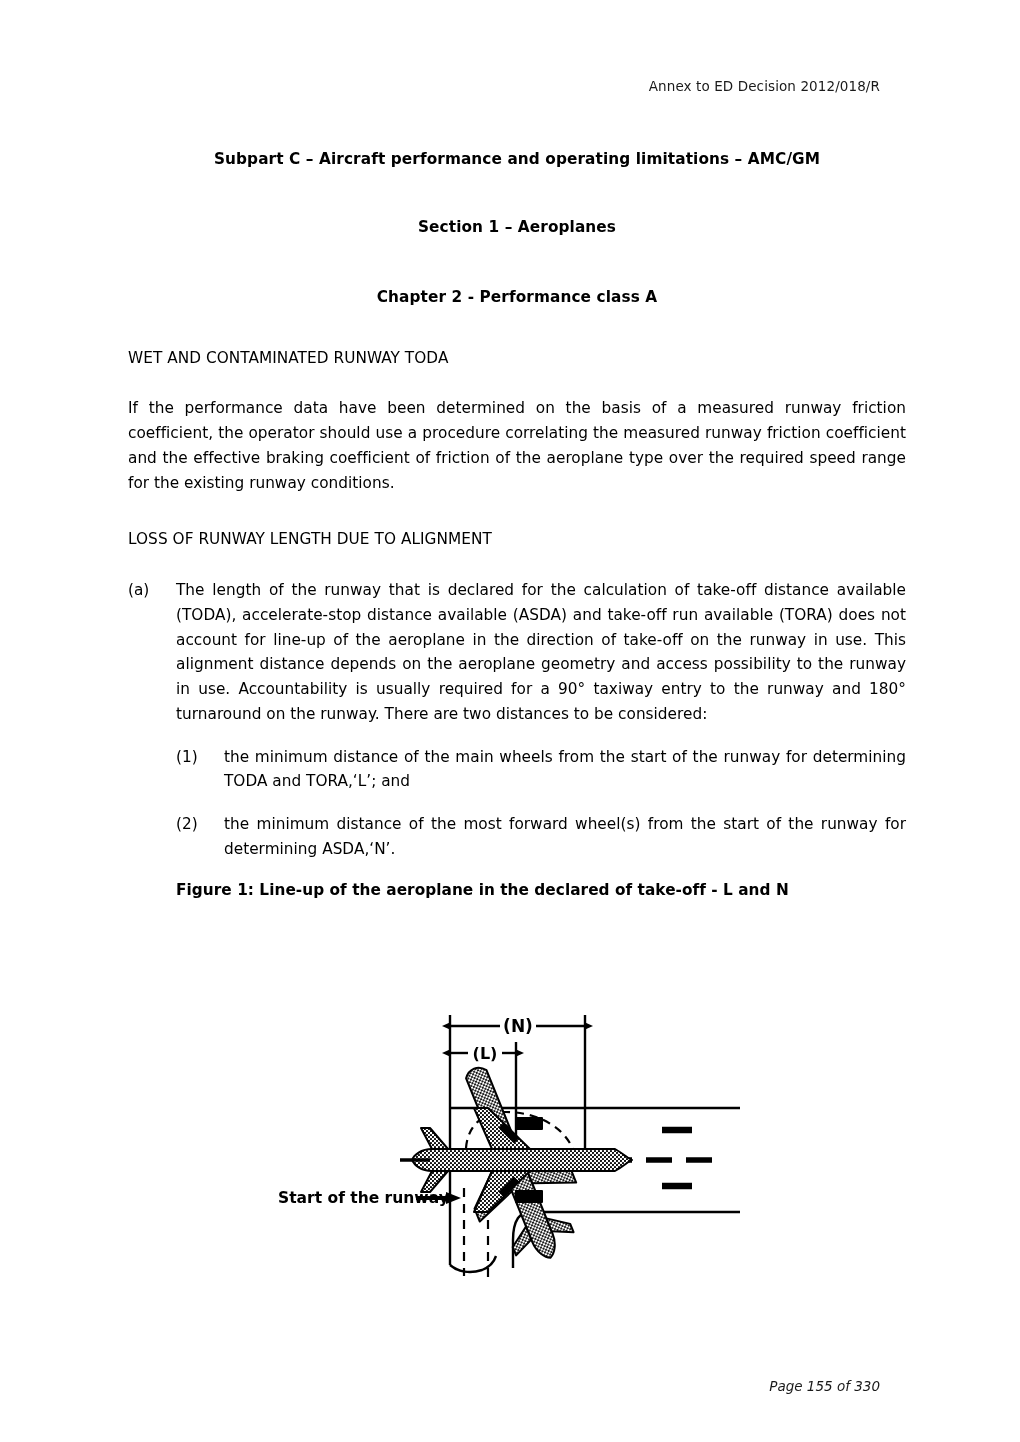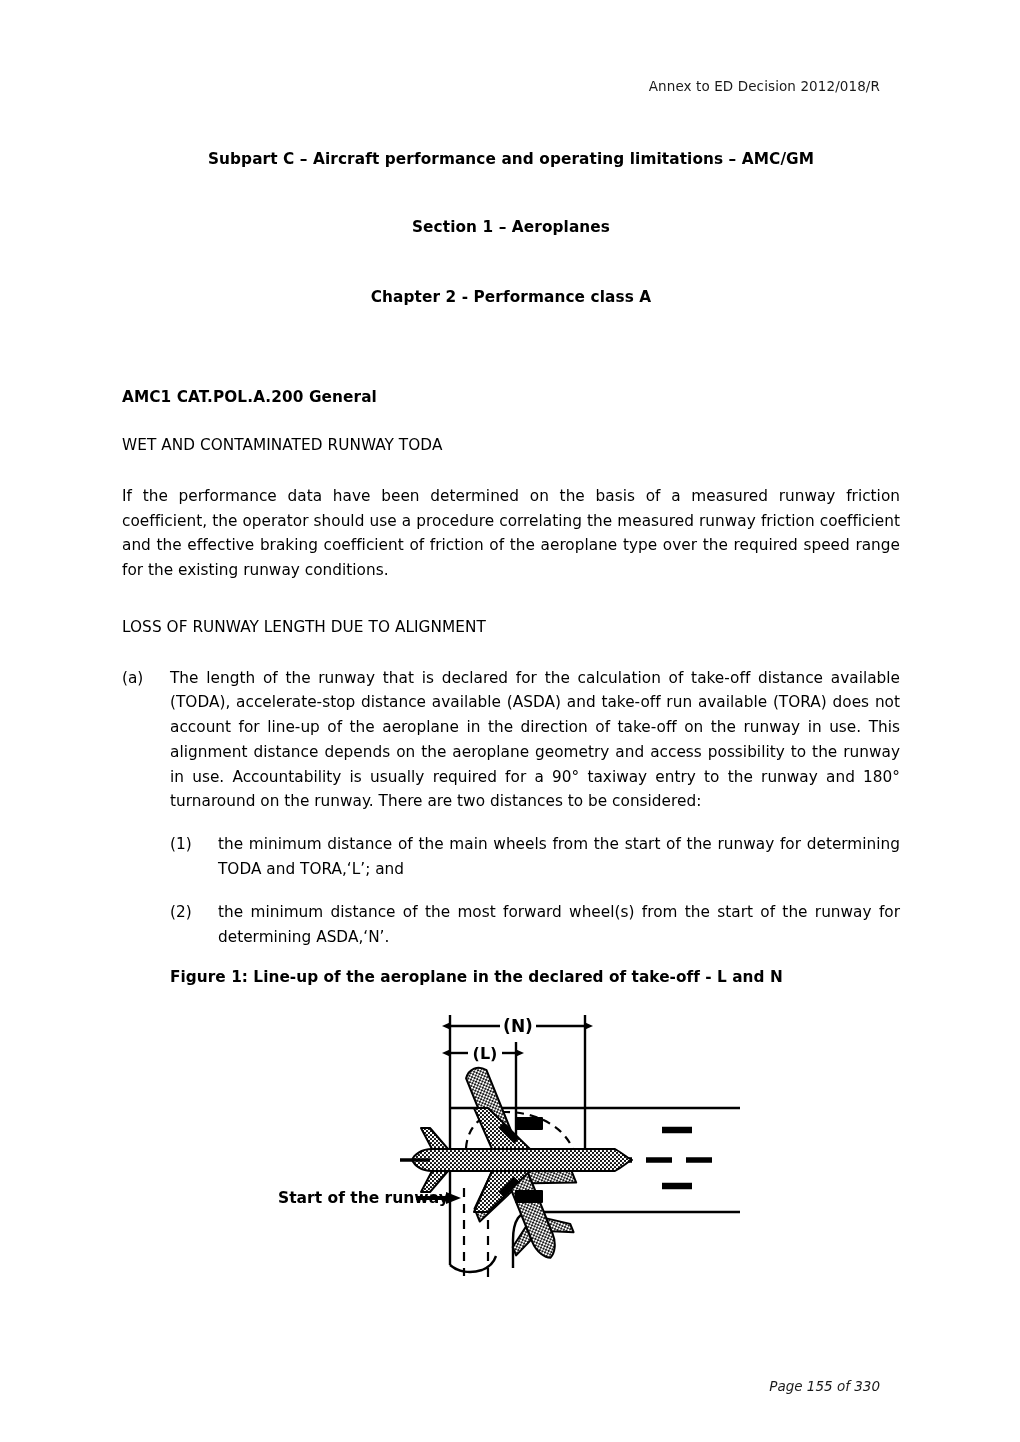--- a/index.html
+++ b/index.html
@@ -27,21 +27,21 @@
     right: 120px;
     font-size: 13.5px;
     color: #1a1a1a;
     letter-spacing: 0.1px;
     white-space: nowrap;
   }
 
   
   .content {
     position: absolute;
-    left: 122px;
+    left: 128px;
     top: 150px;
     width: 778px;
   }
 
   .title-block { text-align: center; }
   .doc-title {
     font-weight: bold;
     font-size: 15.3px;
     letter-spacing: 0.1px;
     margin: 0 0 48px 0;
@@ -51,21 +51,21 @@
     font-weight: bold;
     font-size: 15.3px;
     letter-spacing: 0.1px;
     margin: 0 0 50px 0;
     line-height: 1.3;
   }
   .doc-chapter {
     font-weight: bold;
     font-size: 15.3px;
     letter-spacing: 0.1px;
-    margin: 0 0 79px 0;
+    margin: 0 0 40px 0;
     line-height: 1.3;
   }
 
   .amc-heading {
     font-weight: bold;
     font-size: 15.3px;
     letter-spacing: 0.1px;
     margin: 0 0 28px 0;
     line-height: 1.35;
   }
@@ -143,21 +143,20 @@
 
   <div class="content">
 
     <div class="title-block">
       <div class="doc-title">Subpart C – Aircraft performance and operating limitations – AMC/GM</div>
       <div class="doc-subtitle">Section 1 – Aeroplanes</div>
       <div class="doc-chapter">Chapter 2 - Performance class A</div>
     </div>
 
     <div>
-      <div class="amc-heading">AMC1 CAT.POL.A.200   General</div>
       <div class="caps-line">WET AND CONTAMINATED RUNWAY TODA</div>
       <div class="body-para">If the performance data have been determined on the basis of a measured runway friction coefficient, the operator should use a procedure correlating the measured runway friction coefficient and the effective braking coefficient of friction of the aeroplane type over the required speed range for the existing runway conditions.</div>
     </div>
 
     <div>
       <div class="caps-line">LOSS OF RUNWAY LENGTH DUE TO ALIGNMENT</div>
     </div>
 
     <div class="list-item">
       <div class="marker">(a)</div>

